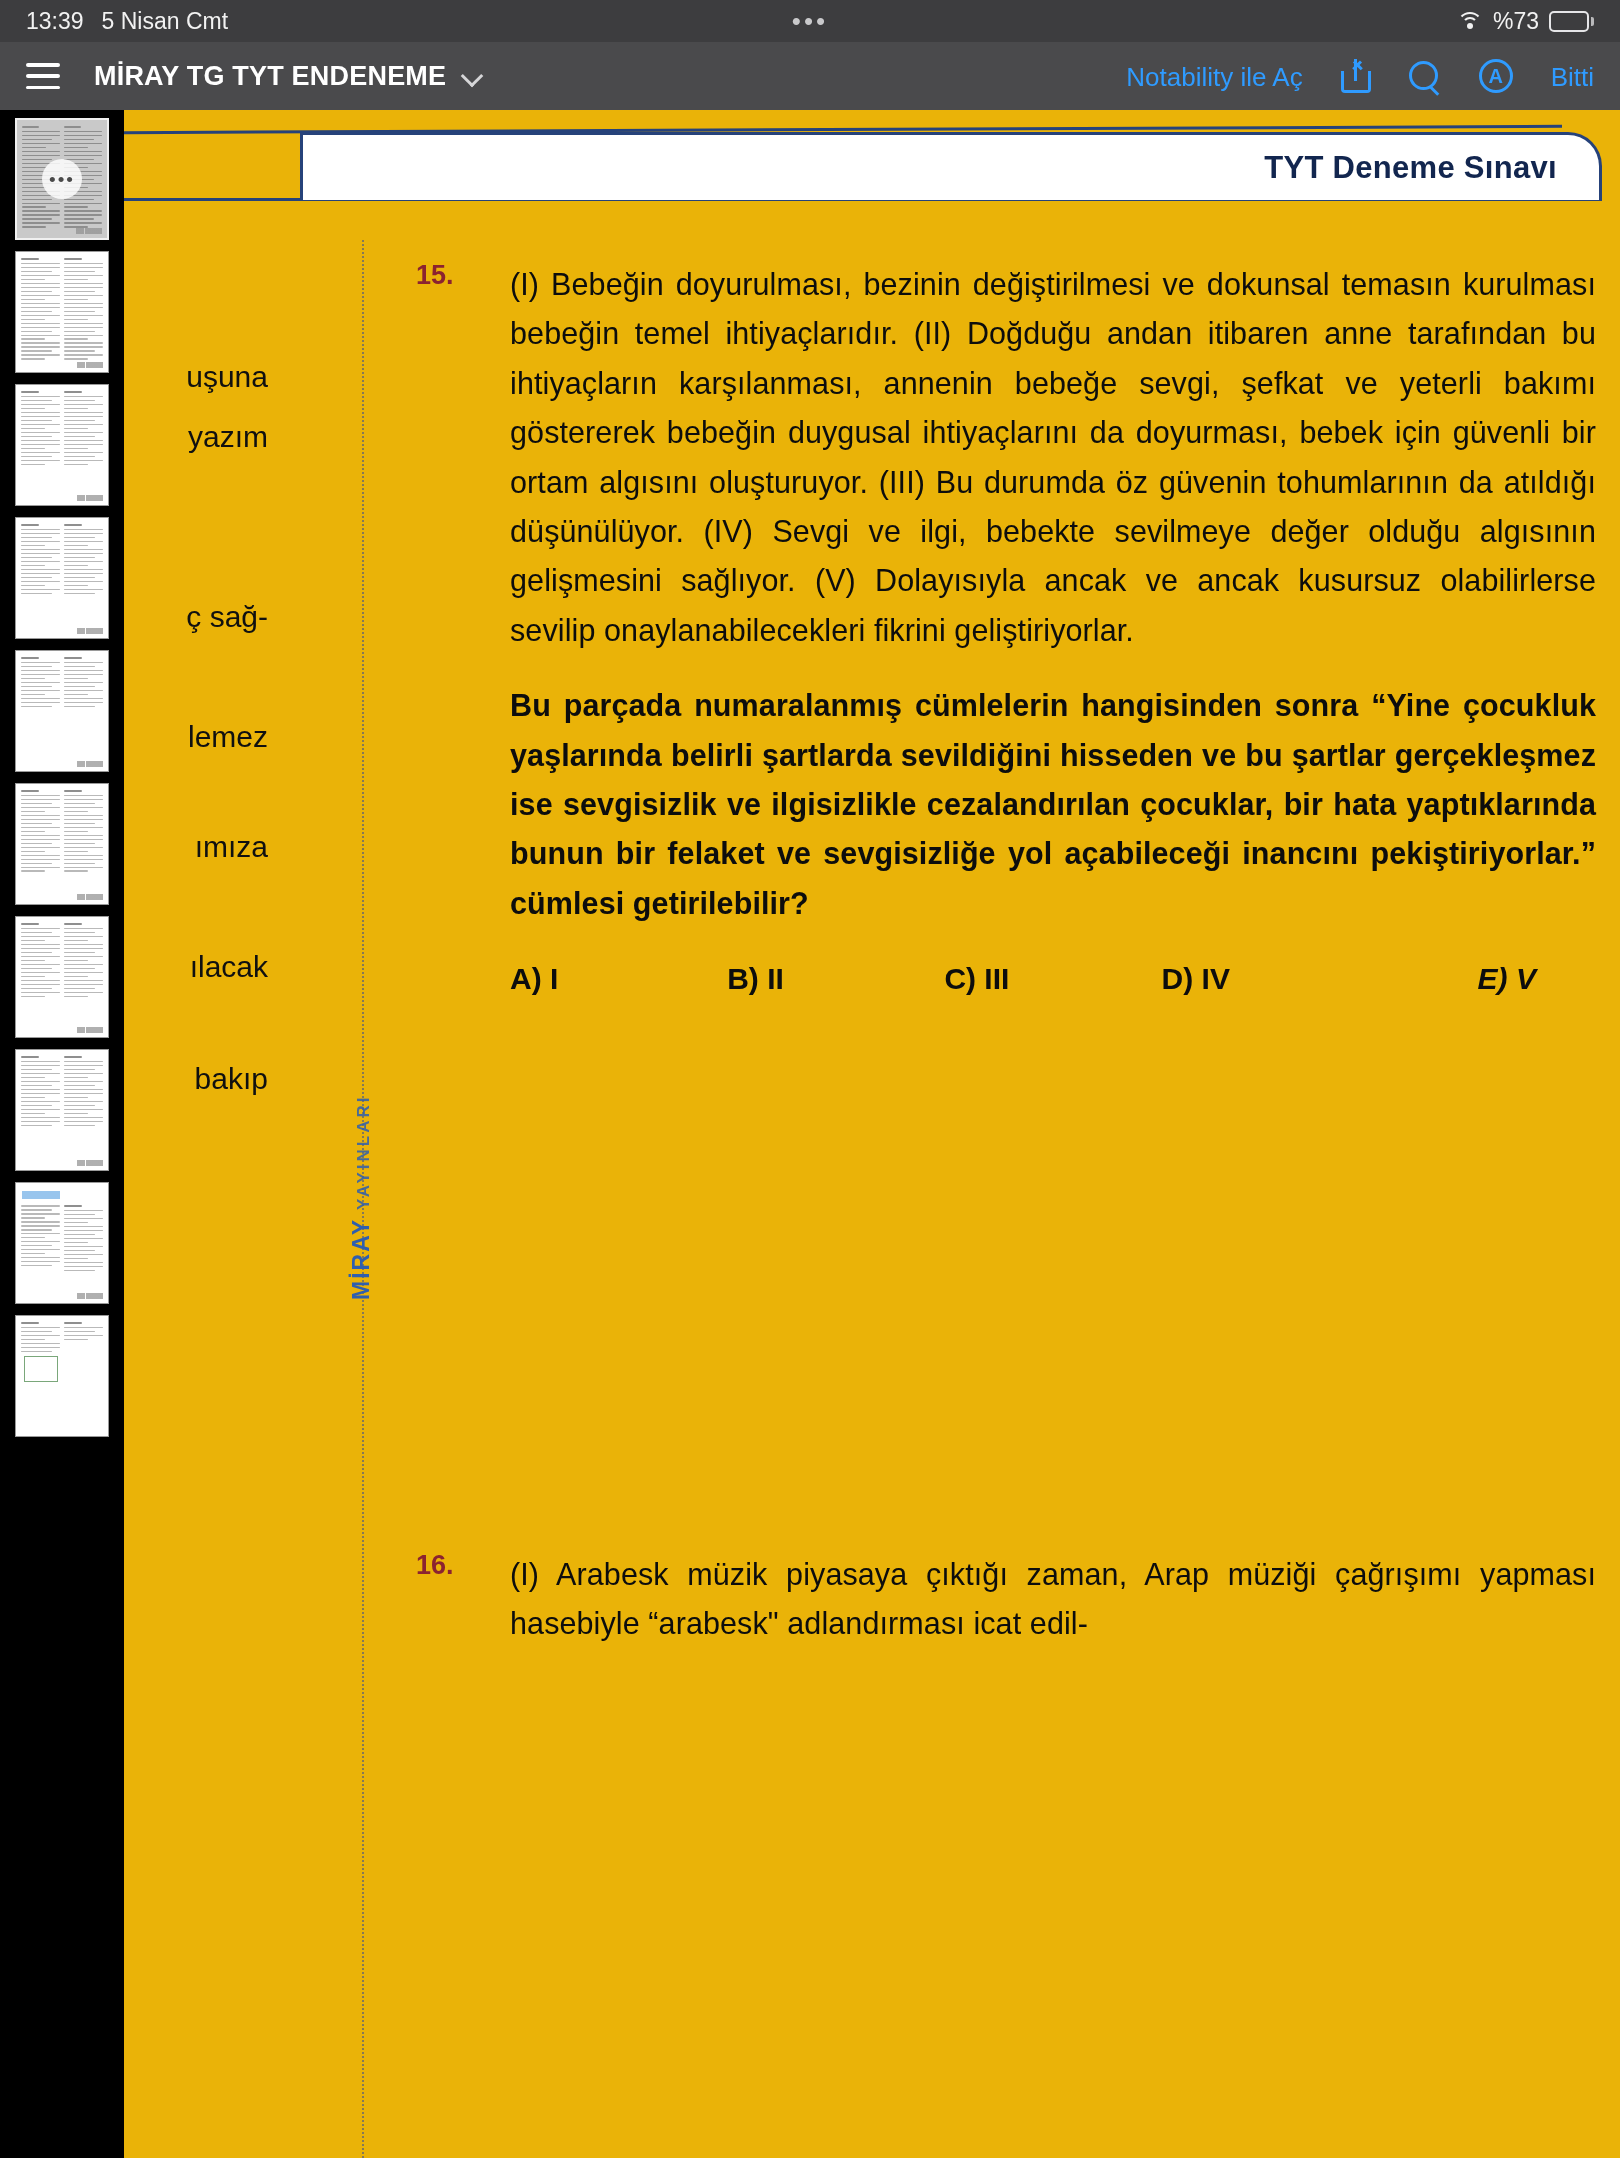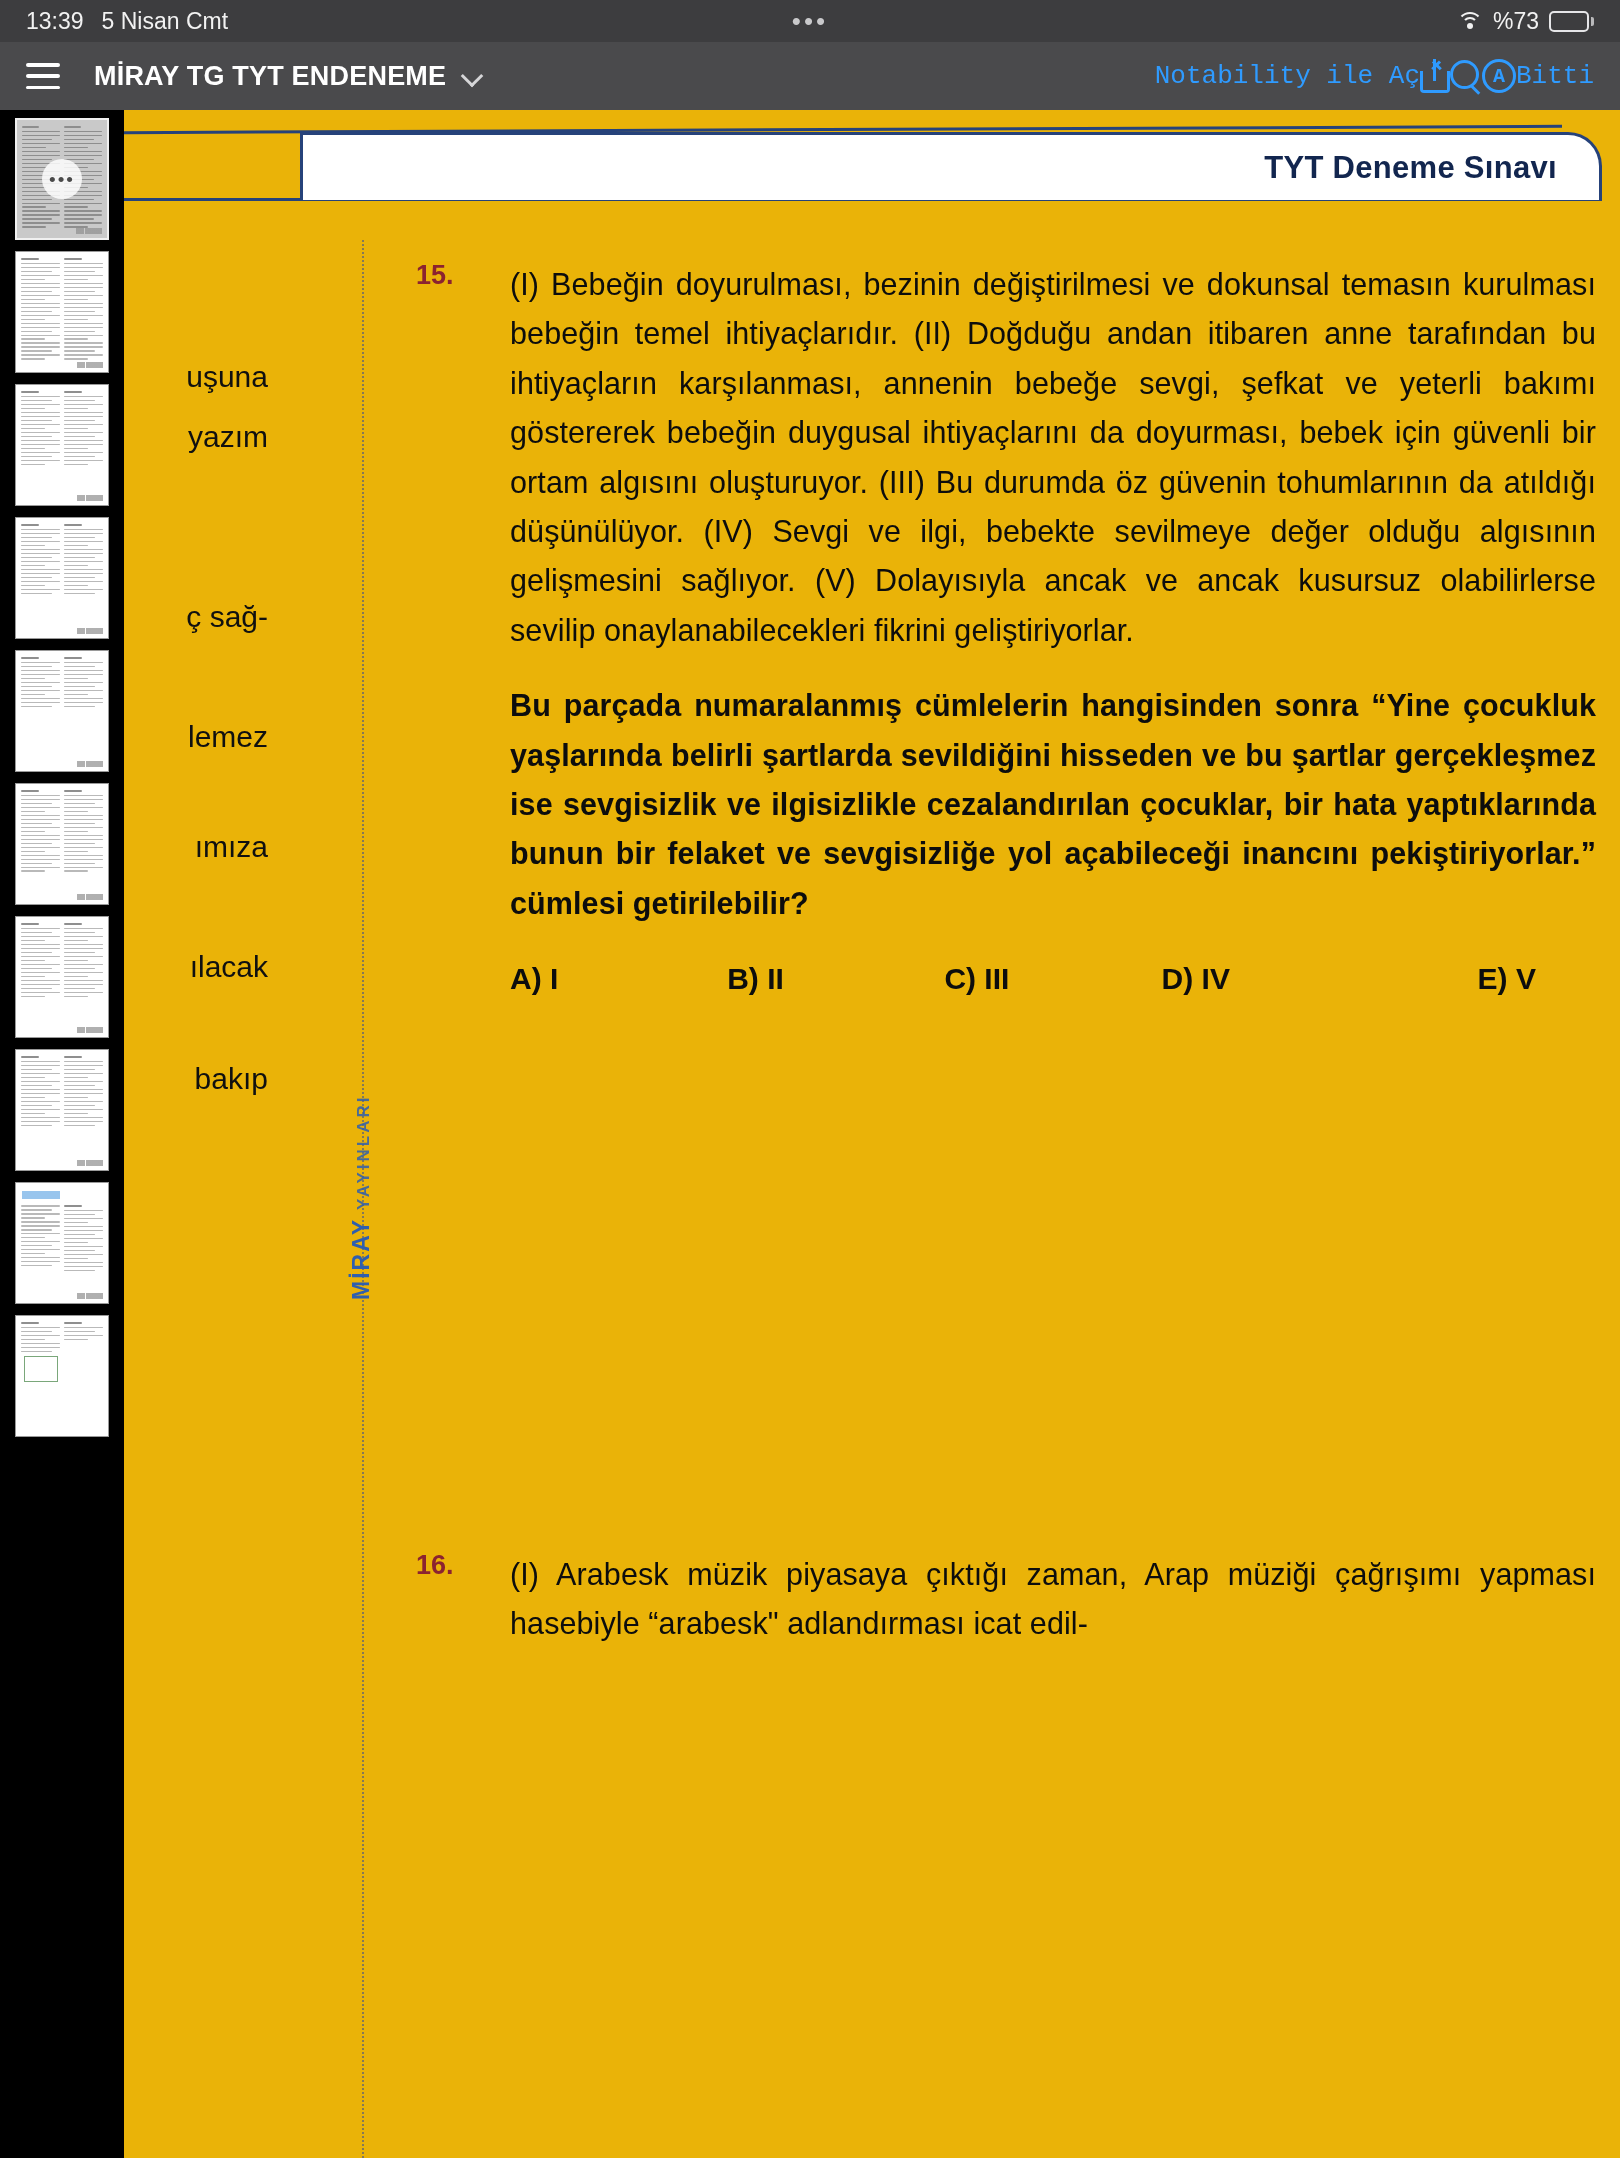--- a/index.html
+++ b/index.html
@@ -106,22 +106,22 @@
     position: absolute;
     left: 2px; top: 2px;
     width: 13px; height: 13px;
     border-right: 3px solid #d6d6d8;
     border-bottom: 3px solid #d6d6d8;
     transform: rotate(45deg);
   }
   .toolbar-right {
     margin-left: auto;
     display: flex;
-    align-items: center;
-    font-family: Liberation Mono, monospace;
+    align-items: flex-end;
+    gap: 38px;
   }
   .link-blue { color: #2f9bff; font-size: 26px; white-space: nowrap; }
   .share-icon { width: 30px; height: 34px; position: relative; display: inline-block; }
   .share-icon .box {
     position: absolute; bottom: 0; left: 0;
     width: 30px; height: 22px;
     border: 3px solid #2f9bff;
     border-top: none;
     border-radius: 0 0 4px 4px;
   }
@@ -317,21 +317,21 @@
   }
   .qbody.bold { font-weight: bold; margin-top: 26px; }
   .options {
     display: flex;
     margin-top: 34px;
     font-size: 30px;
     font-weight: 600;
     color: #0d0d0d;
   }
   .options span { width: 20%; }
-  .options span:last-child { text-align: right; padding-right: 60px; }
+  .options span:last-child { text-align: right; padding-right: 60px; font-style: italic; }
 </style>
 </head>
 <body>
 
 <div class="status-bar">
   <div class="status-left">
     <span>13:39</span>
     <span>5 Nisan Cmt</span>
   </div>
   <div class="status-dots">•••</div>

